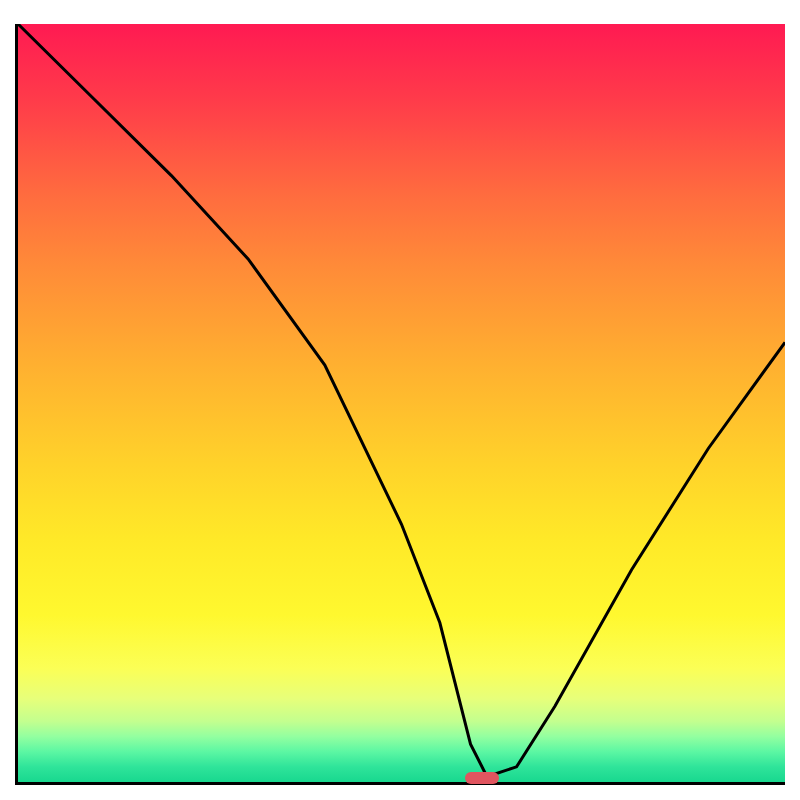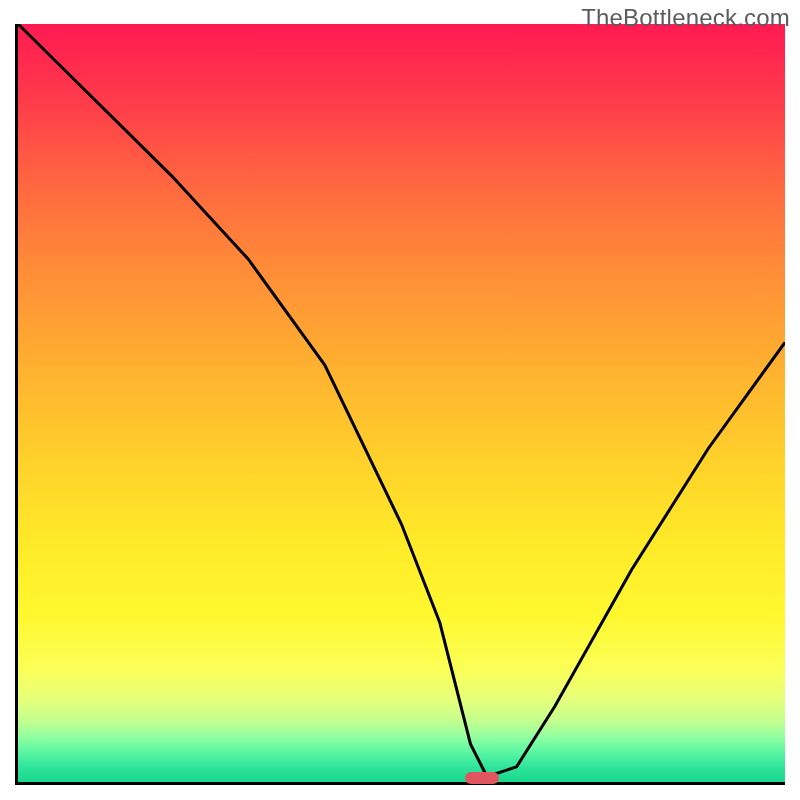--- a/index.html
+++ b/index.html
@@ -69,21 +69,20 @@
   .marker {
     position: absolute;
     background: #e0555f;
     border-radius: 10px;
   }
 </style>
 </head>
 <body>
 
 <div class="container">
-  <div class="watermark">TheBottleneck.com</div>
 
   <div class="plot-frame">
     <div class="gradient-bg"></div>
 
     <svg class="curve" viewBox="0 0 100 100" preserveAspectRatio="none">
       <path d="M0.00 0.00 L10.00 10.00 L20.00 20.00 L30.00 31.00 L40.00 45.00 L50.00 66.00 L55.00 79.00 L59.00 95.00 L61.00 99.00 L62.00 99.00 L65.00 98.00 L70.00 90.00 L80.00 72.00 L90.00 56.00 L100.00 42.00" fill="none" stroke="#000" stroke-width="3" vector-effect="non-scaling-stroke"></path>
     </svg>
 
     <div class="marker" style="left: 58.25%; bottom: -0.3%; width: 4.5%; height: 1.6%;"></div>
   </div>

